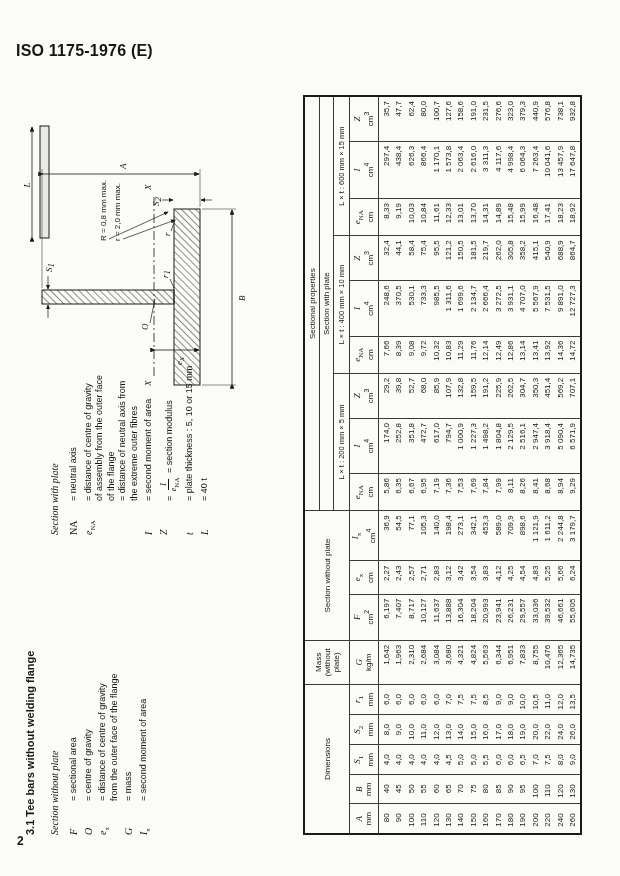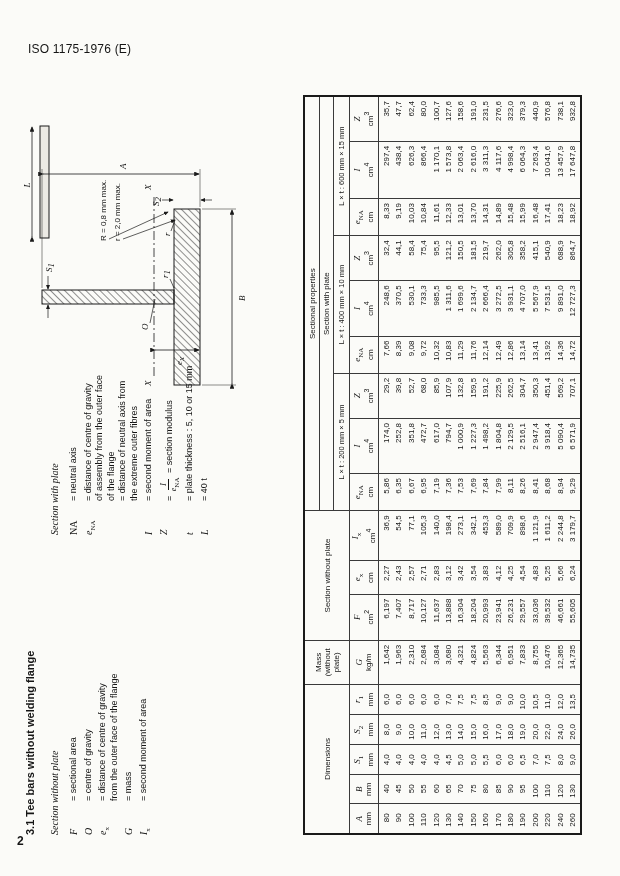--- a/index.html
+++ b/index.html
@@ -2,21 +2,21 @@
 <html><head>
 <meta charset="utf-8">
 <style>
   html,body{margin:0;padding:0;}
   body{
     width:620px;height:876px;position:relative;overflow:hidden;
     background:#fbfbf8;color:#151515;
     font-family:"Liberation Sans",sans-serif;
     -webkit-font-smoothing:antialiased;
   }
-  .pagehdr{position:absolute;left:28px;top:42px;font-size:12px;font-weight:400;letter-spacing:.2px;}
+  .pagehdr{position:absolute;left:16px;top:42px;font-size:16px;font-weight:700;letter-spacing:.2px;}
   .pagenum{position:absolute;left:17px;top:834px;font-size:12px;font-weight:700;}
 
   
   .rot{
     position:absolute;left:22px;top:835px;width:742px;height:566px;
     transform-origin:0 0;transform:rotate(-90deg);
   }
   .heading{position:absolute;left:0;top:2px;font-size:11px;font-weight:700;}
   .seccol{position:absolute;top:27px;}
   .col1{left:0;width:285px;}

